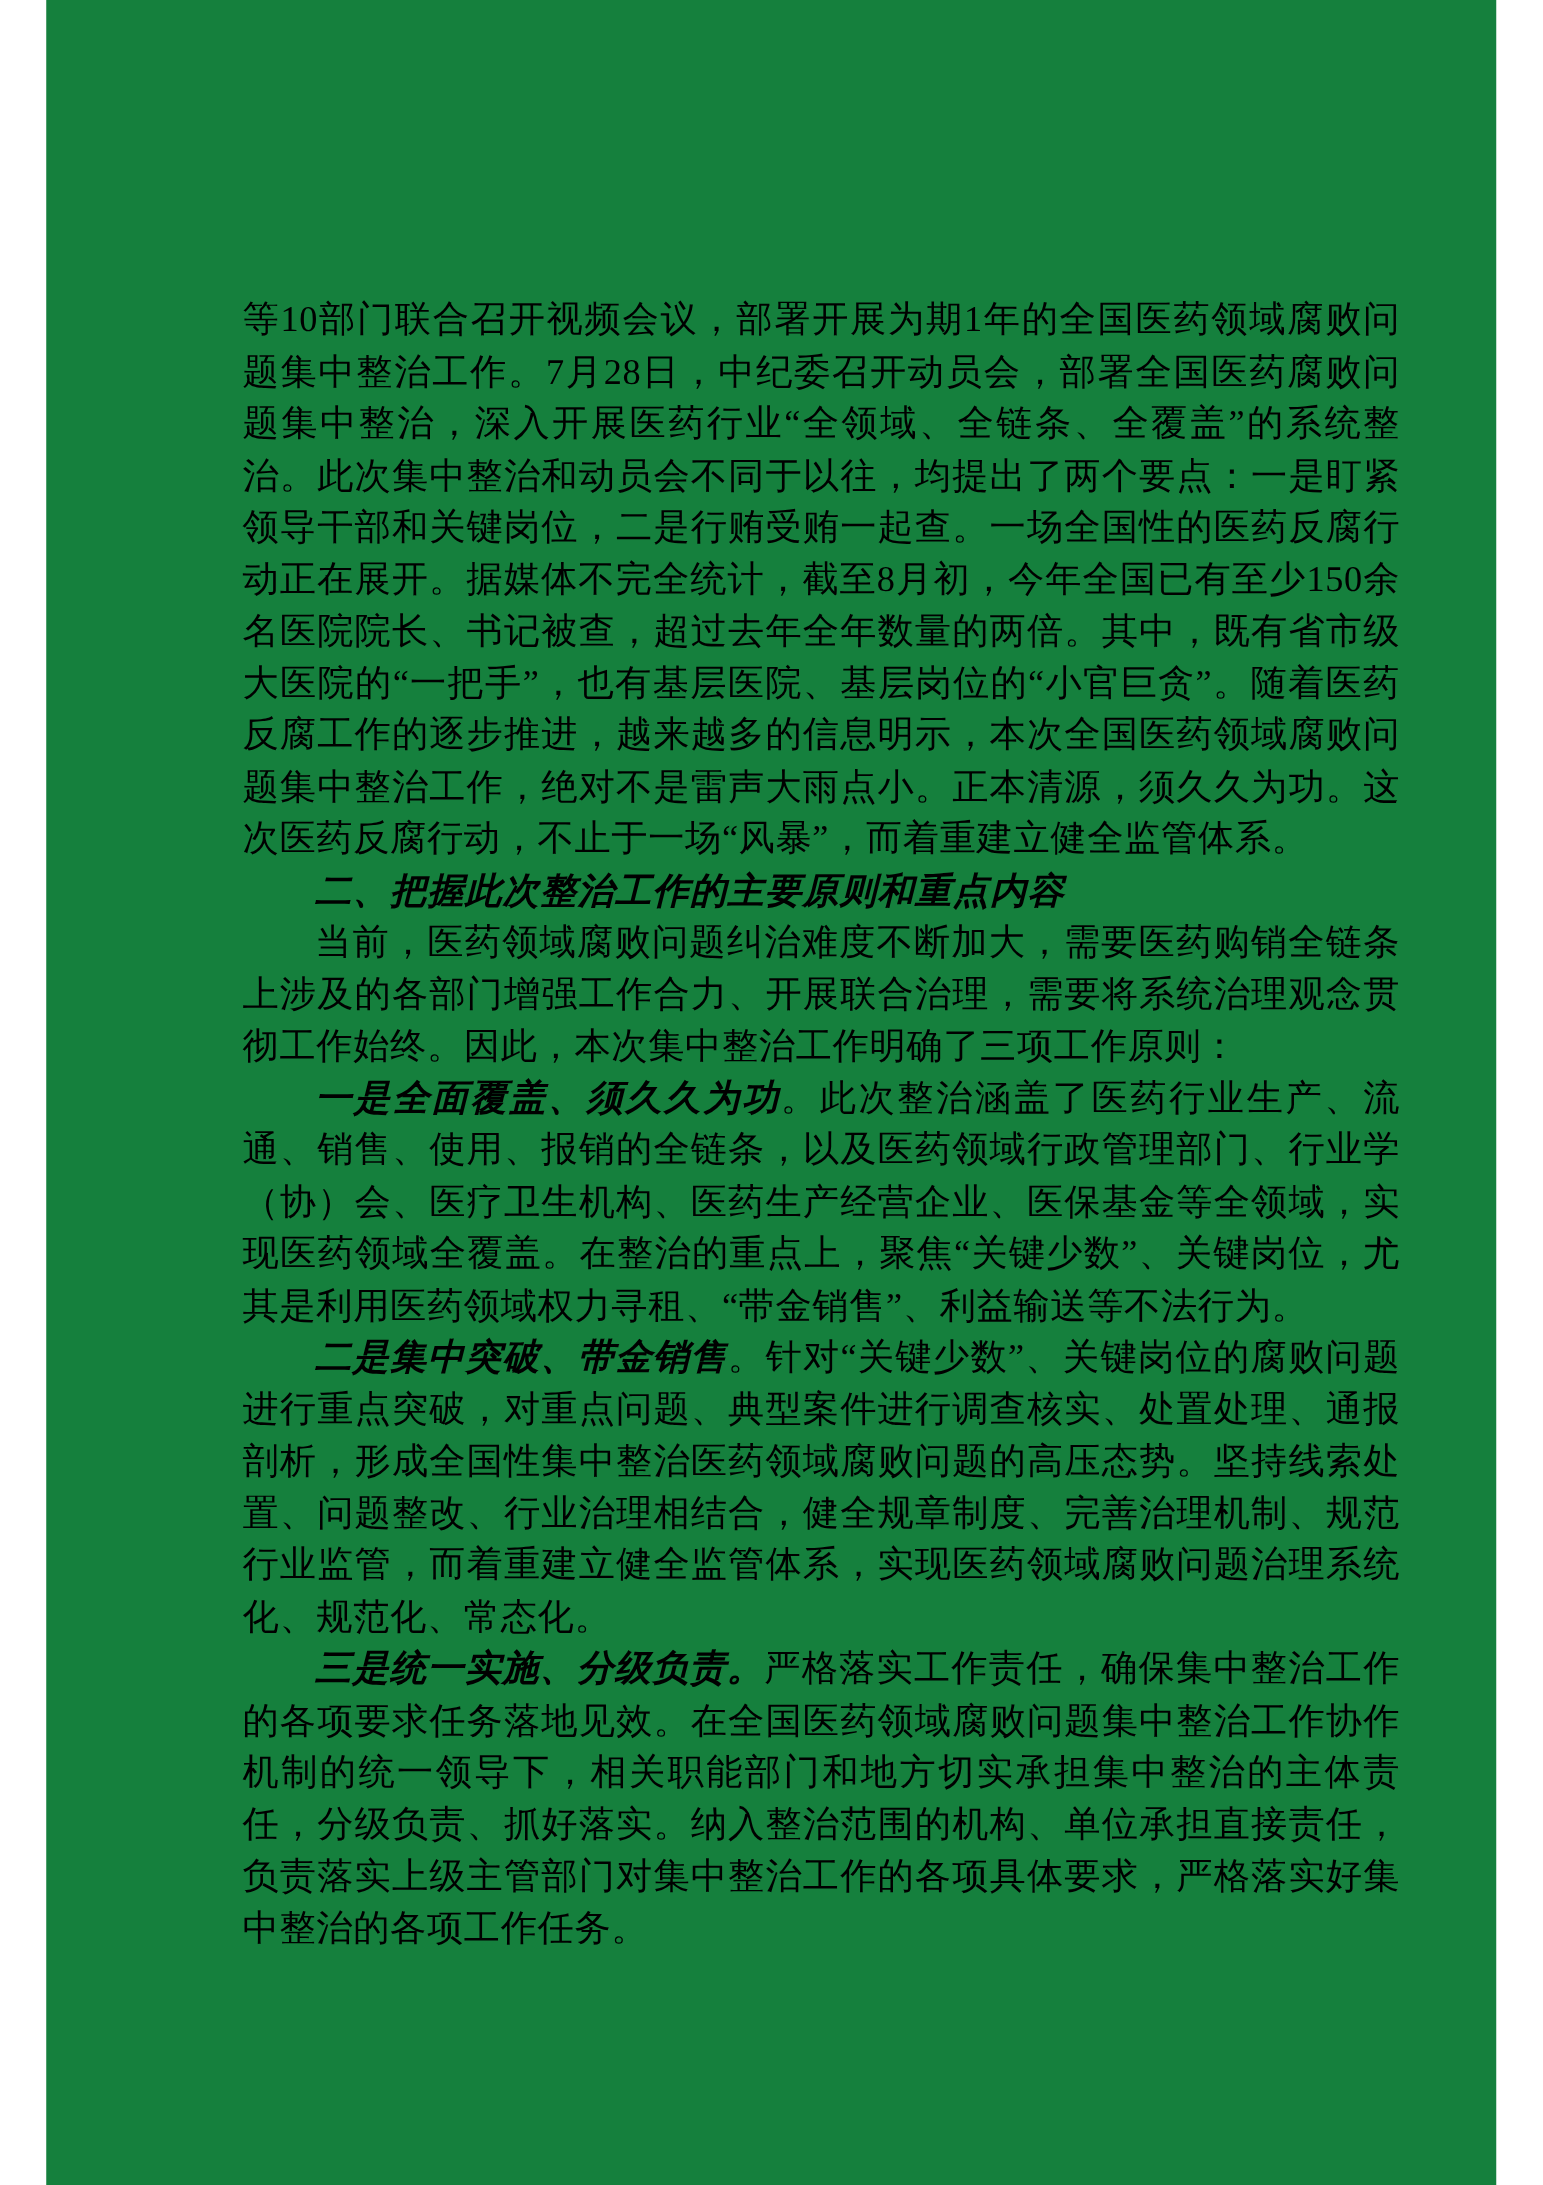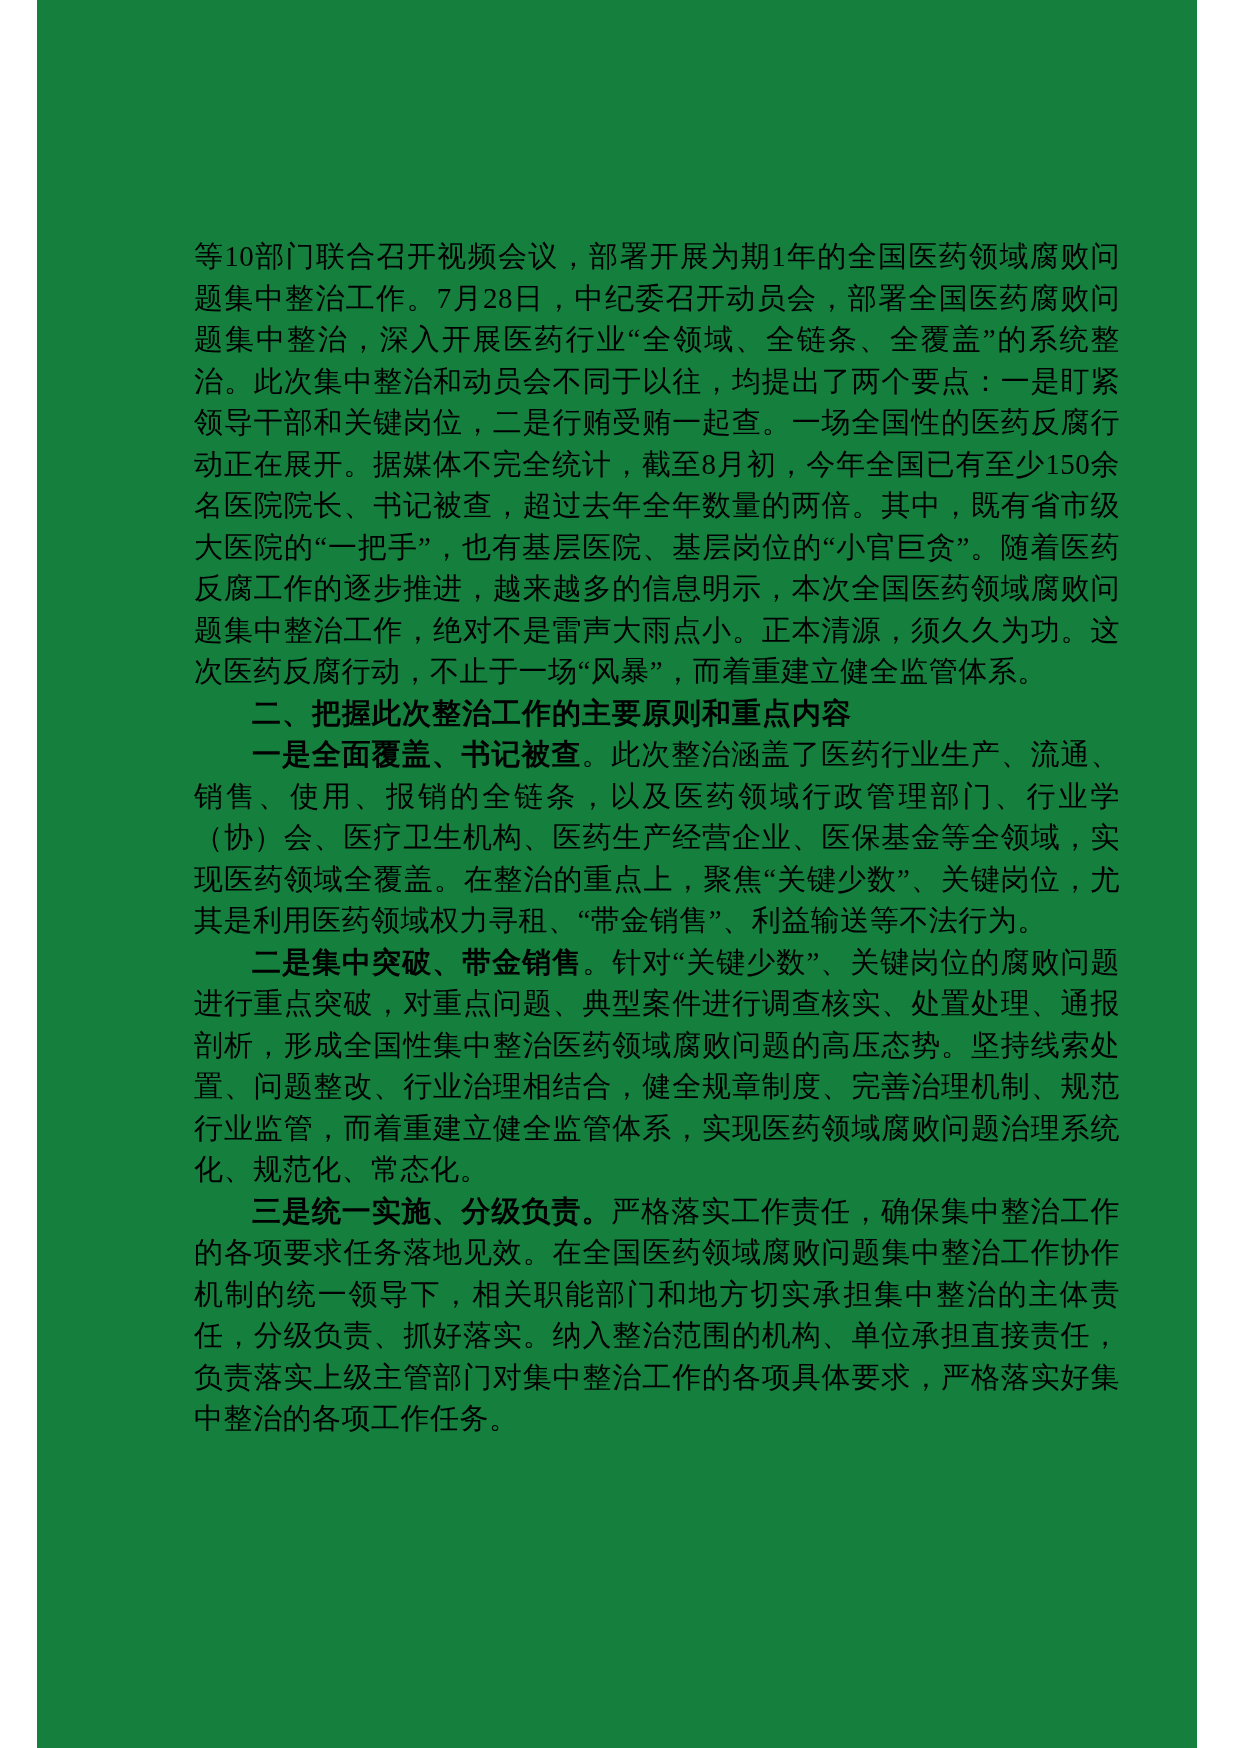--- a/index.html
+++ b/index.html
@@ -31,29 +31,31 @@
   .doc-content p {
     margin: 0;
     padding: 0;
   }
   .doc-content p.indent {
     text-indent: 2em;
   }
   .doc-content b.hei {
     font-family: "Liberation Sans", "DejaVu Sans", sans-serif;
     font-weight: 700;
+    font-style: italic;
   }
   .doc-content p.heading b.hei {
     letter-spacing: 1px;
   }
 </style>
 </head>
 <body>
 
 <div class="page">
   <div class="doc-content" id="doc-content">
       <p class=""><span>等10部门联合召开视频会议，部署开展为期1年的全国医药领域腐败问题集中整治工作。7月28日，中纪委召开动员会，部署全国医药腐败问题集中整治，深入开展医药行业“全领域、全链条、全覆盖”的系统整治。此次集中整治和动员会不同于以往，均提出了两个要点：一是盯紧领导干部和关键岗位，二是行贿受贿一起查。一场全国性的医药反腐行动正在展开。据媒体不完全统计，截至8月初，今年全国已有至少150余名医院院长、书记被查，超过去年全年数量的两倍。其中，既有省市级大医院的“一把手”，也有基层医院、基层岗位的“小官巨贪”。随着医药反腐工作的逐步推进，越来越多的信息明示，本次全国医药领域腐败问题集中整治工作，绝对不是雷声大雨点小。正本清源，须久久为功。这次医药反腐行动，不止于一场“风暴”，而着重建立健全监管体系。</span></p>
       <p class="indent heading"><b class="hei">二、把握此次整治工作的主要原则和重点内容</b></p>
-      <p class="indent "><b class="hei">一是全面覆盖、书记被查</b><span>。此次整治涵盖了医药行业生产、流通、销售、使用、报销的全链条，以及医药领域行政管理部门、行业学（协）会、医疗卫生机构、医药生产经营企业、医保基金等全领域，实现医药领域全覆盖。在整治的重点上，聚焦“关键少数”、关键岗位，尤其是利用医药领域权力寻租、“带金销售”、利益输送等不法行为。</span></p>
+      <p class="indent "><span>当前，医药领域腐败问题纠治难度不断加大，需要医药购销全链条上涉及的各部门增强工作合力、开展联合治理，需要将系统治理观念贯彻工作始终。因此，本次集中整治工作明确了三项工作原则：</span></p>
+      <p class="indent "><b class="hei">一是全面覆盖、须久久为功</b><span>。此次整治涵盖了医药行业生产、流通、销售、使用、报销的全链条，以及医药领域行政管理部门、行业学（协）会、医疗卫生机构、医药生产经营企业、医保基金等全领域，实现医药领域全覆盖。在整治的重点上，聚焦“关键少数”、关键岗位，尤其是利用医药领域权力寻租、“带金销售”、利益输送等不法行为。</span></p>
       <p class="indent "><b class="hei">二是集中突破、带金销售</b><span>。针对“关键少数”、关键岗位的腐败问题进行重点突破，对重点问题、典型案件进行调查核实、处置处理、通报剖析，形成全国性集中整治医药领域腐败问题的高压态势。坚持线索处置、问题整改、行业治理相结合，健全规章制度、完善治理机制、规范行业监管，而着重建立健全监管体系，实现医药领域腐败问题治理系统化、规范化、常态化。</span></p>
       <p class="indent "><b class="hei">三是统一实施、分级负责。</b><span>严格落实工作责任，确保集中整治工作的各项要求任务落地见效。在全国医药领域腐败问题集中整治工作协作机制的统一领导下，相关职能部门和地方切实承担集中整治的主体责任，分级负责、抓好落实。纳入整治范围的机构、单位承担直接责任，负责落实上级主管部门对集中整治工作的各项具体要求，严格落实好集中整治的各项工作任务。</span></p>
     </div>
 </div>
 
 </body></html>

